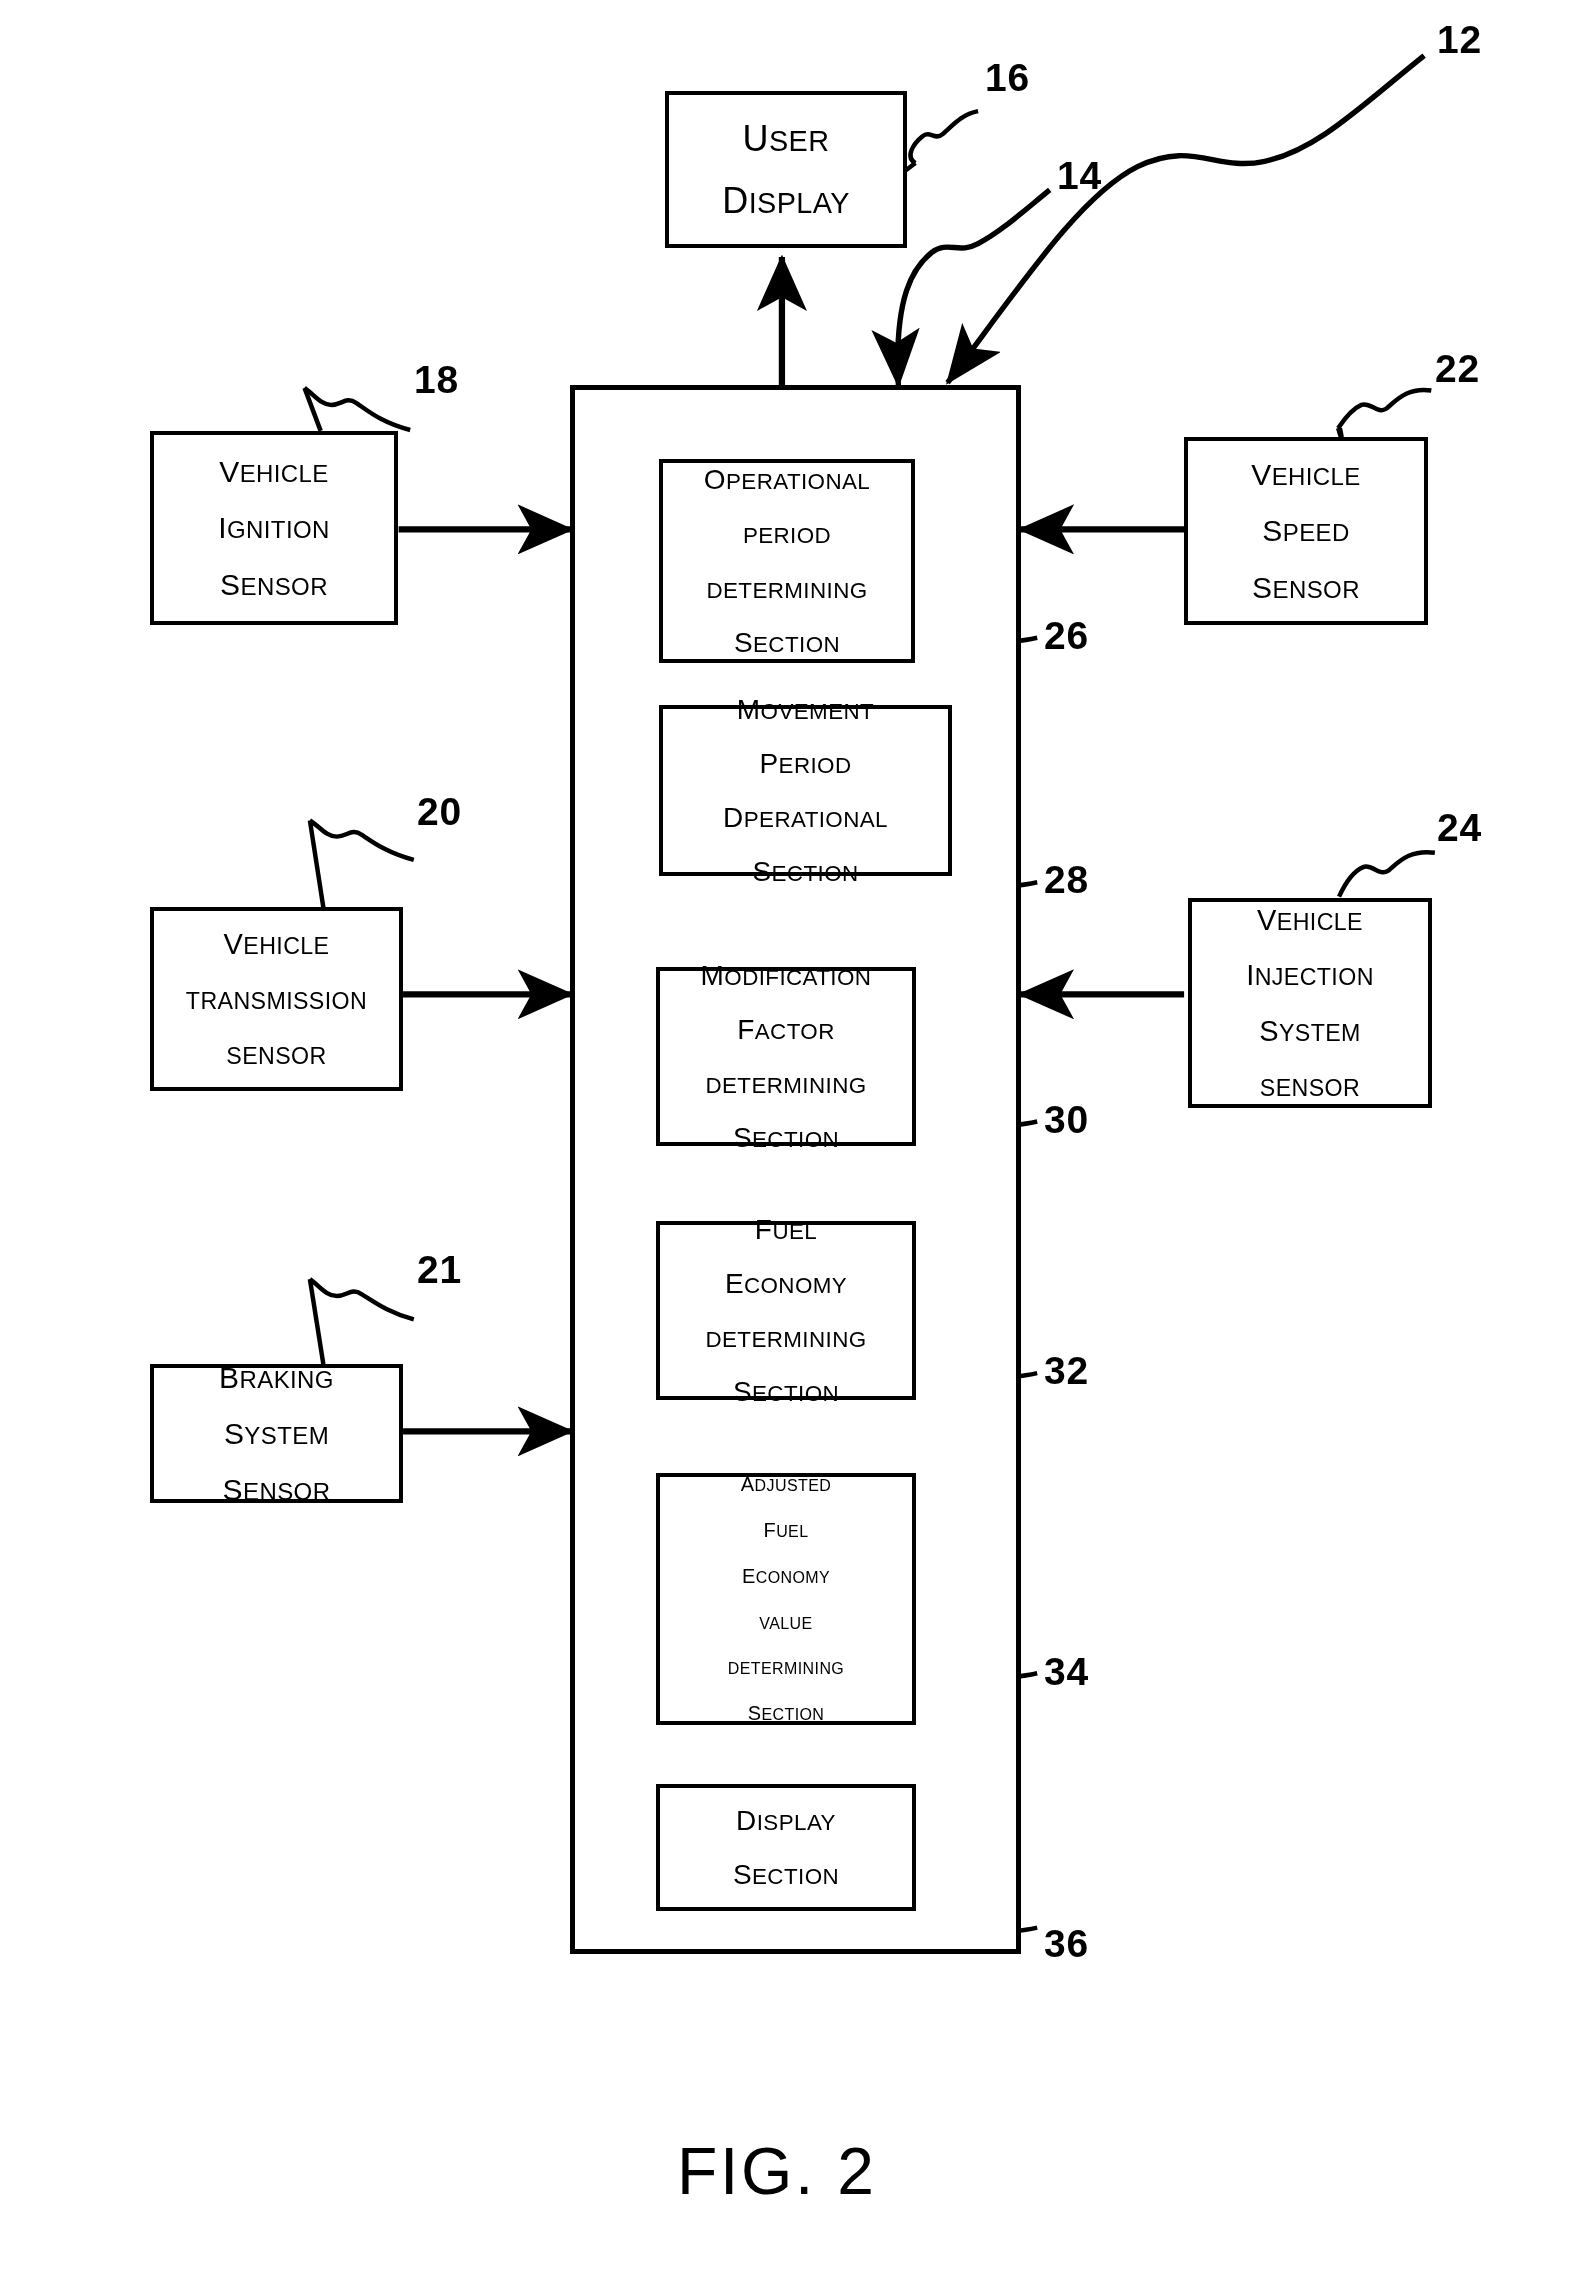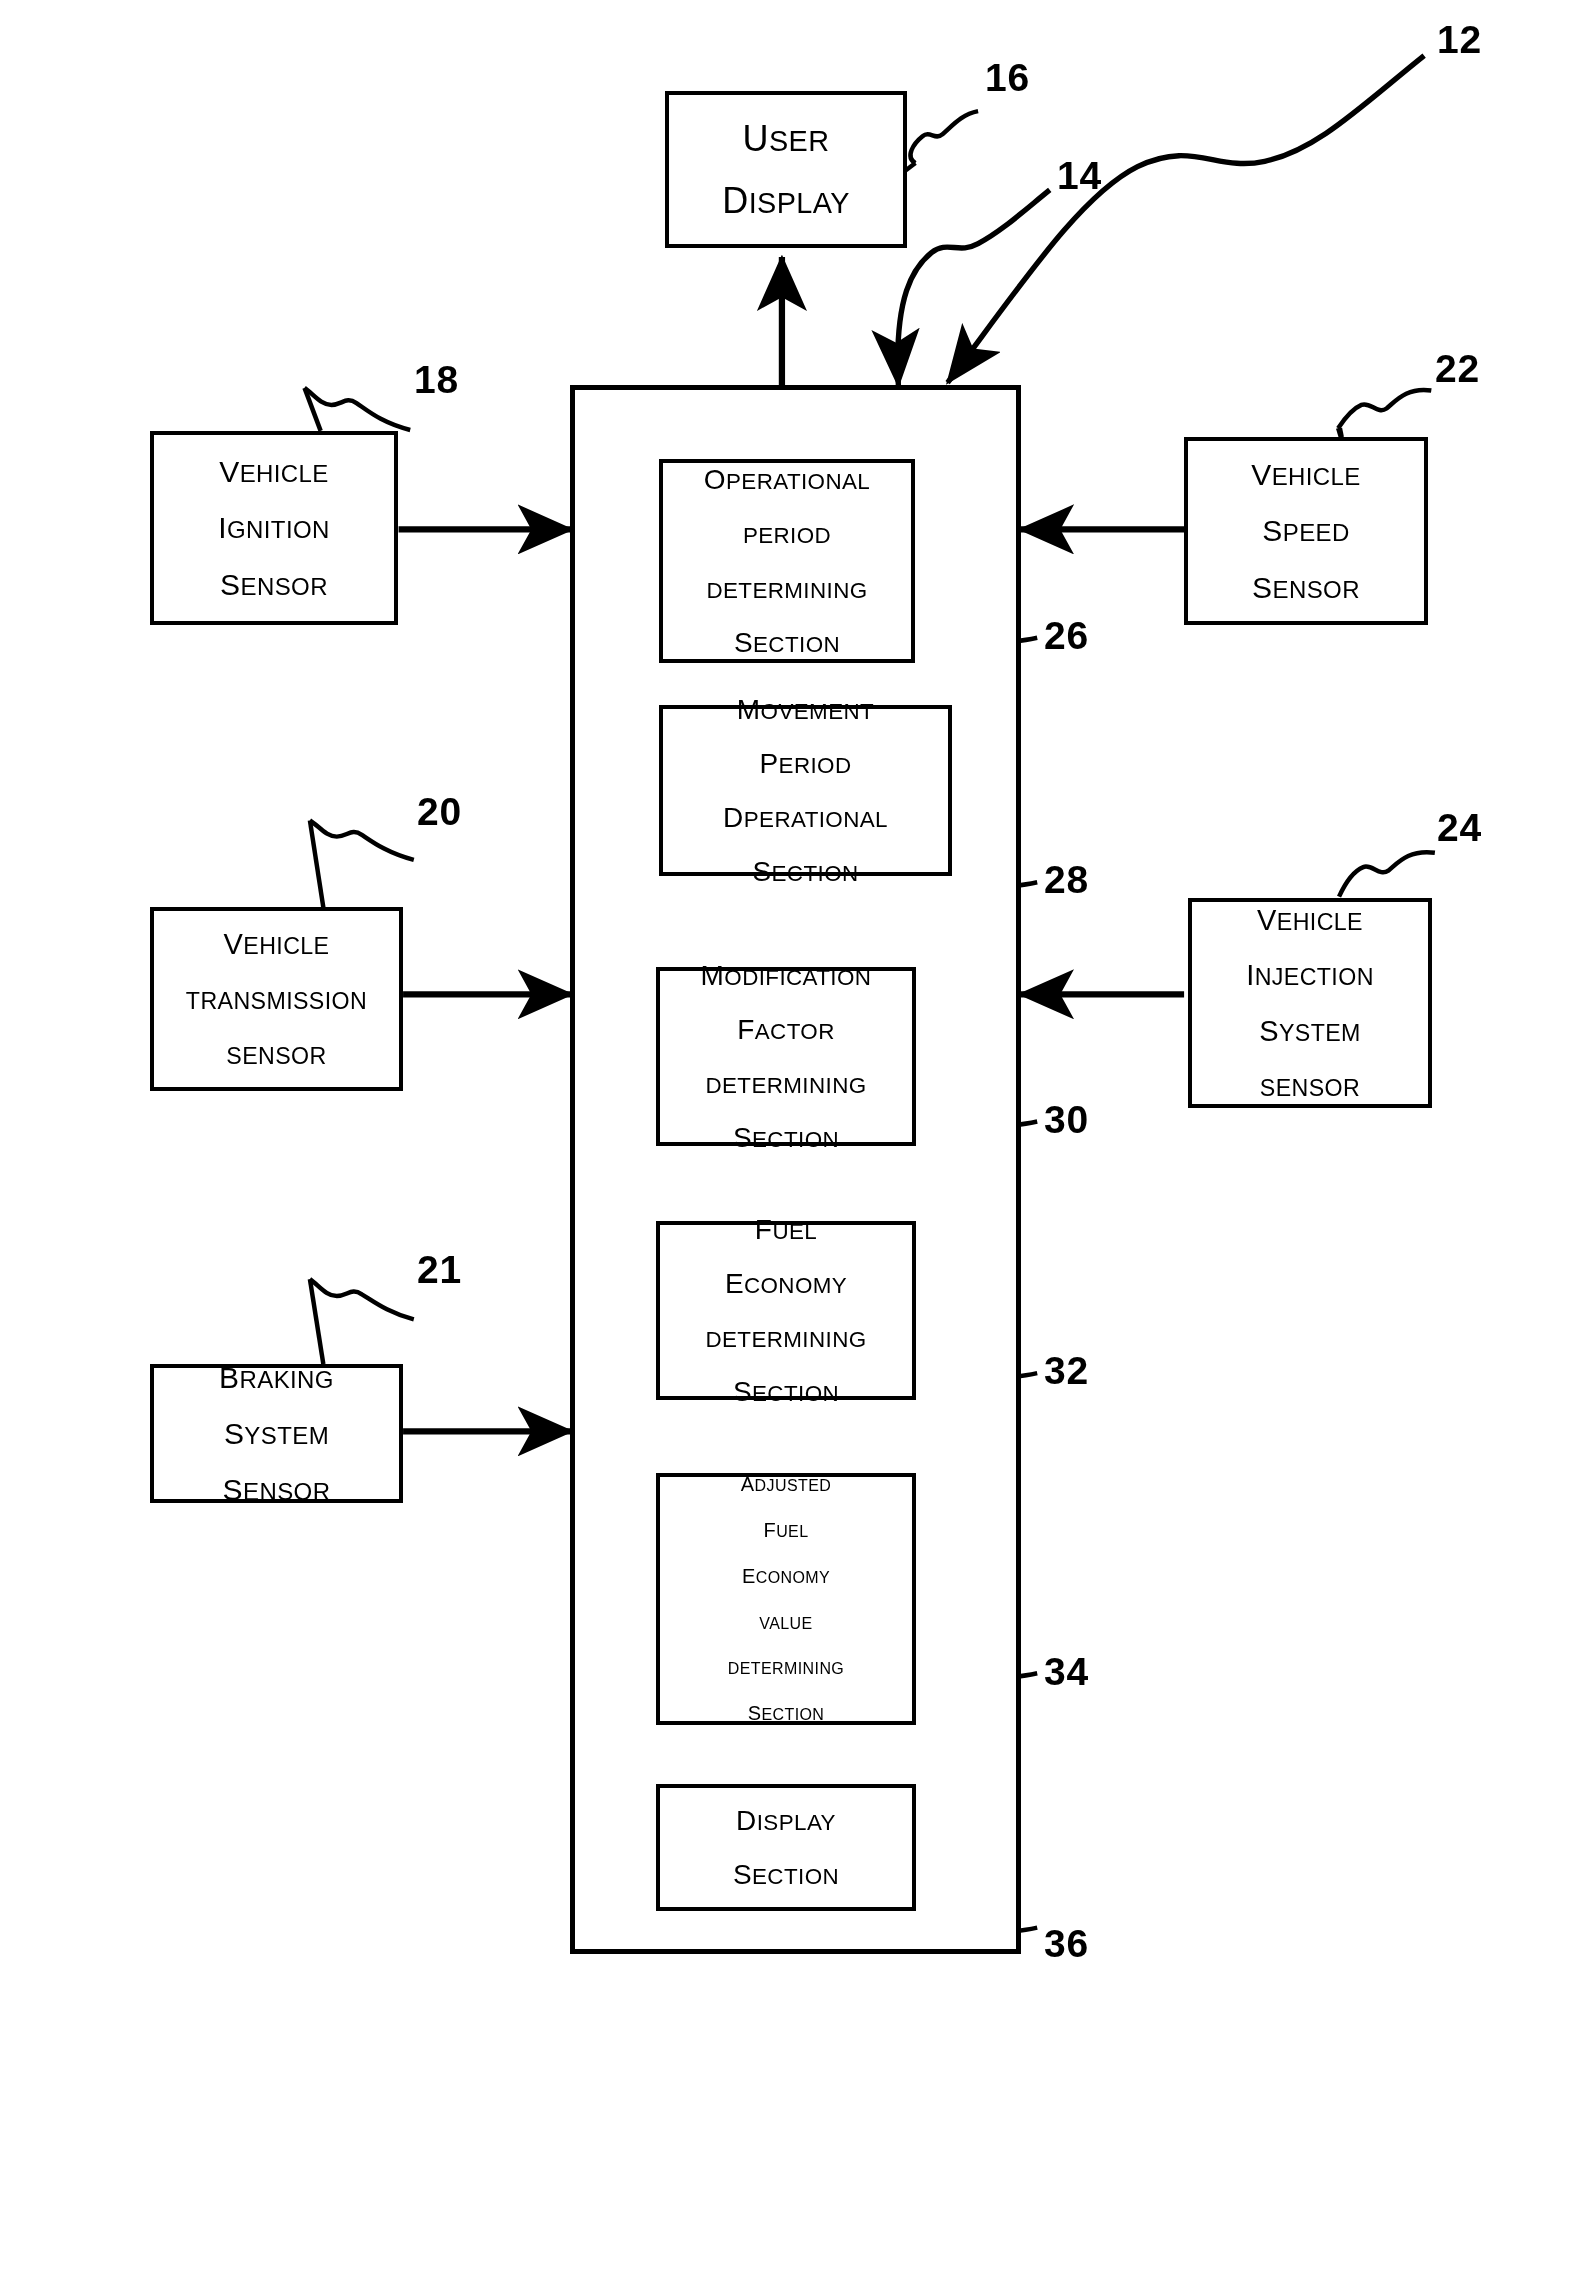--- a/index.html
+++ b/index.html
@@ -254,15 +254,16 @@
       <span class="ln"><span class="cap">S</span><span class="sm">ECTION</span></span>
     </div>
   <div class="refnum" style="left:1044px; top:1650px;">34</div>
 
   <div class="block" id="section-5" style="left:656px; top:1784px; width:260px; height:127px; font-size:28px;">
       <span class="ln"><span class="cap">D</span><span class="sm">ISPLAY</span></span>
       <span class="ln"><span class="cap">S</span><span class="sm">ECTION</span></span>
     </div>
   <div class="refnum" style="left:1044px; top:1904px;margin-top:18px;">36</div>
 
+  <div id="fig-caption" style="left:677px; top:2133px;">FIG. 2</div>
 
 </div>
 
 
 </body></html>

